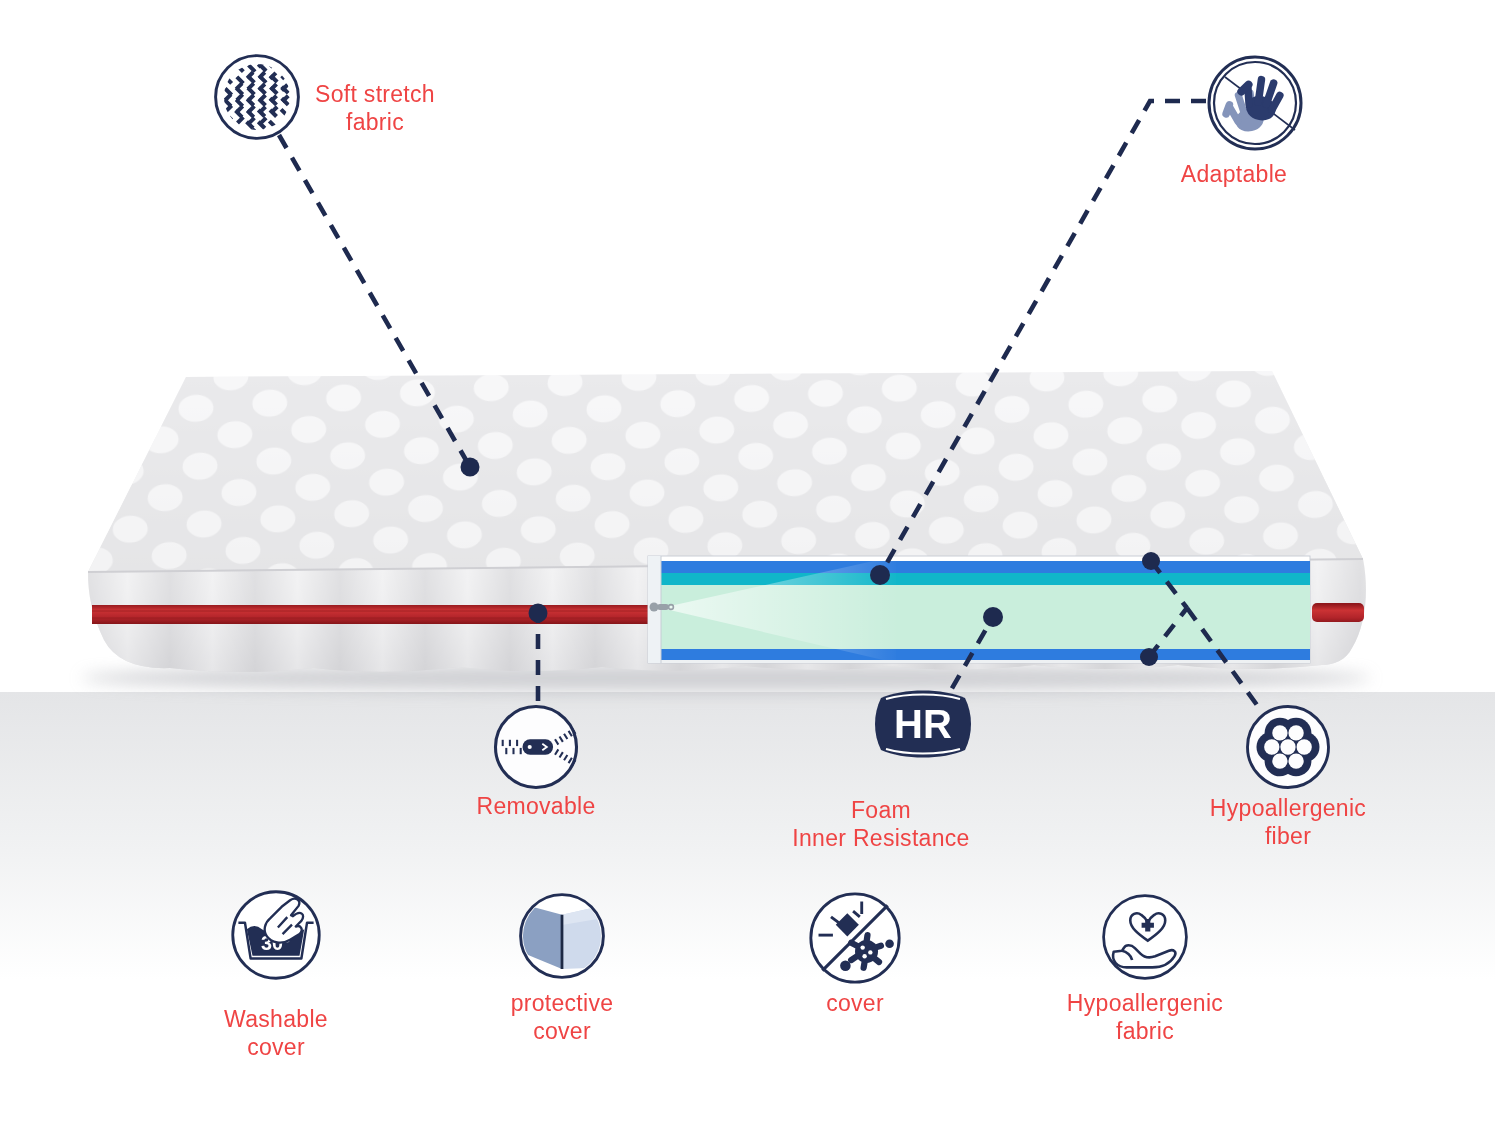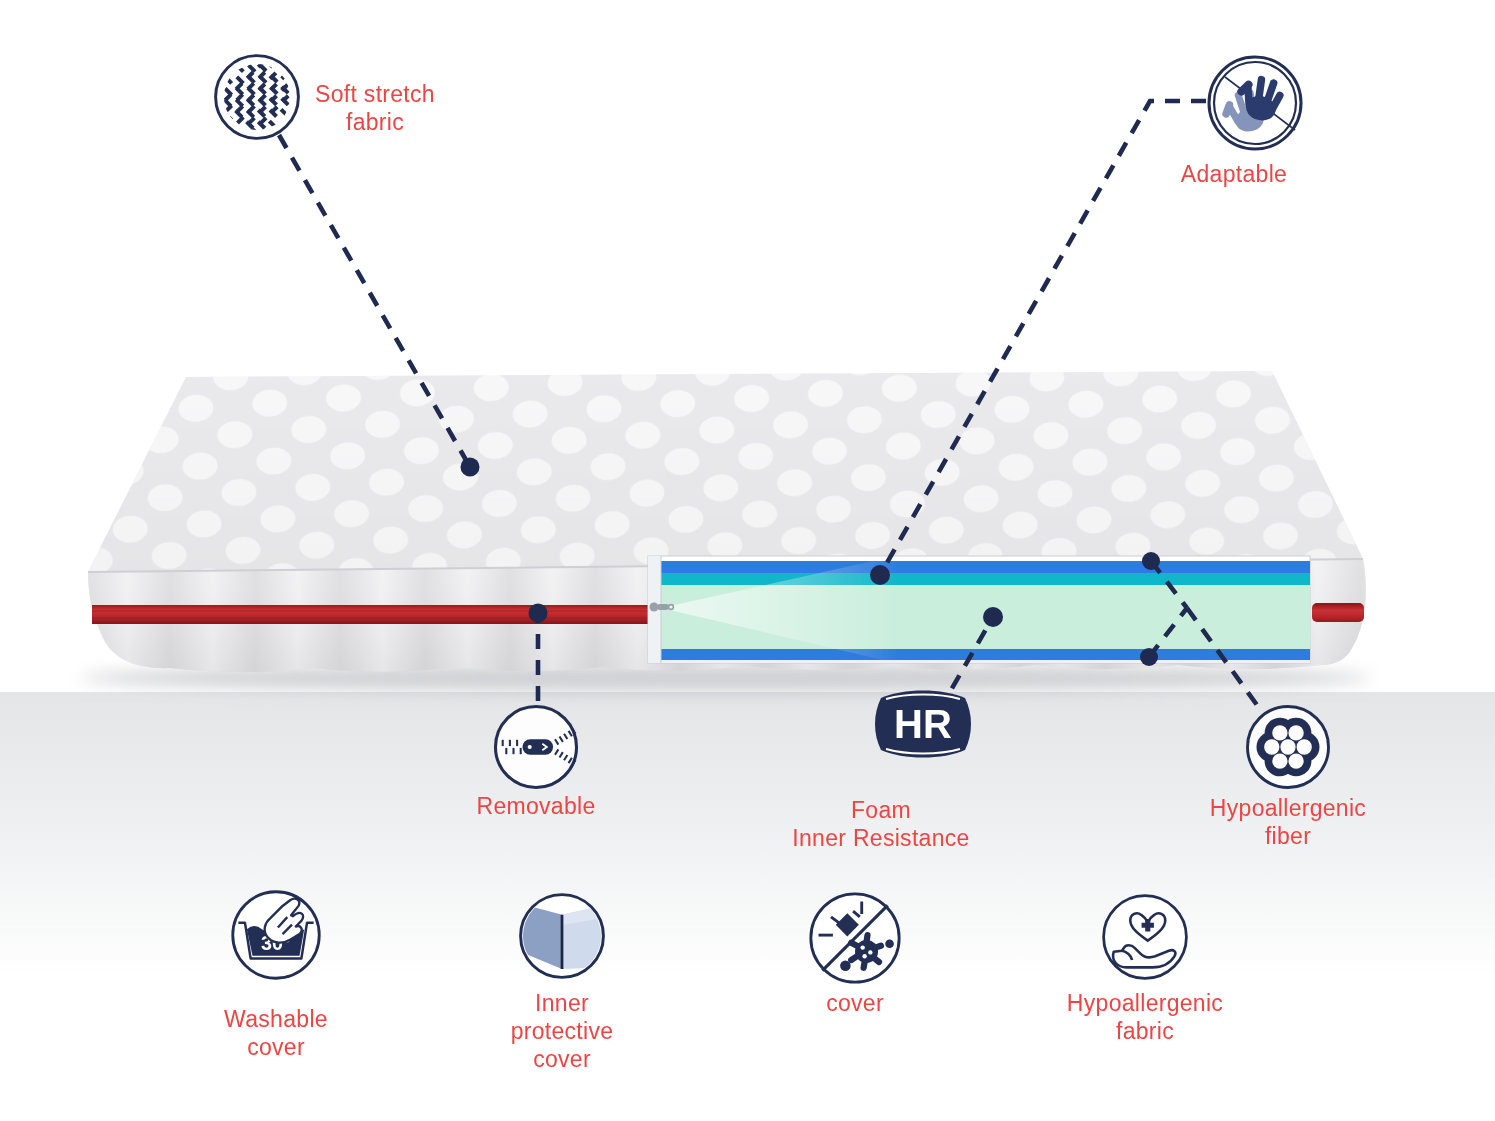--- a/index.html
+++ b/index.html
@@ -296,21 +296,20 @@
         <circle r="45" fill="#ffffff" stroke="#222e54" stroke-width="3.2"></circle>
         <g clip-path="url(#innerClip)">
           <polygon points="-48,-36 0,-23 0,36 -48,16" fill="#8ba0c2"></polygon>
           <polygon points="0,-23 48,-34 48,34 0,36" fill="#cfdaec"></polygon>
           <polygon points="0,-23 48,-34 48,-20 0,-12" fill="#dde5f2"></polygon>
           <line x1="0" y1="-23" x2="0" y2="36" stroke="#1d2945" stroke-width="3"></line>
         </g>
       </svg>
     </div>
     <div class="label" style="left:412px;top:989px;width:300px;">
-      <span>Inner</span>
       <span>protective</span>
       <span>cover</span>
     </div>
   </div>
 
   <div class="callout">
     <div class="icon-circle" style="left:807px;top:890px;">
       <svg width="96" height="96" viewBox="-50 -50 100 100">
         <circle r="46" fill="#ffffff" stroke="#222e54" stroke-width="3"></circle>
 

